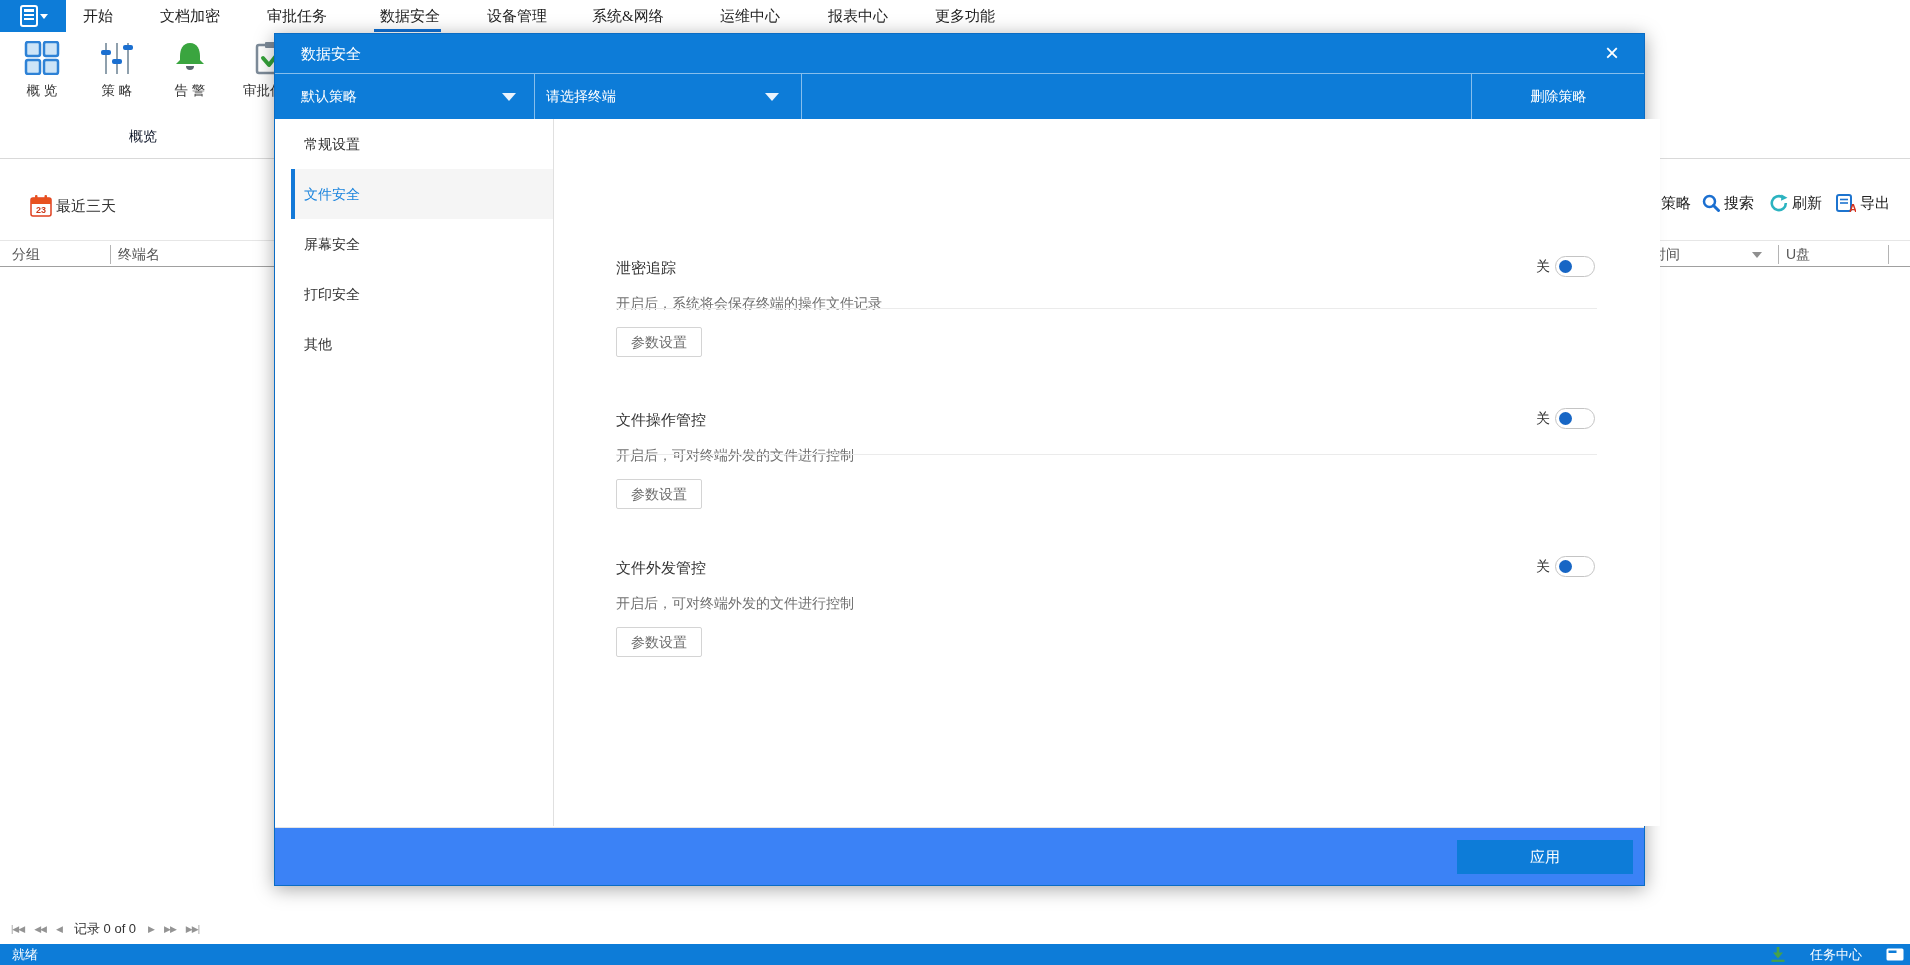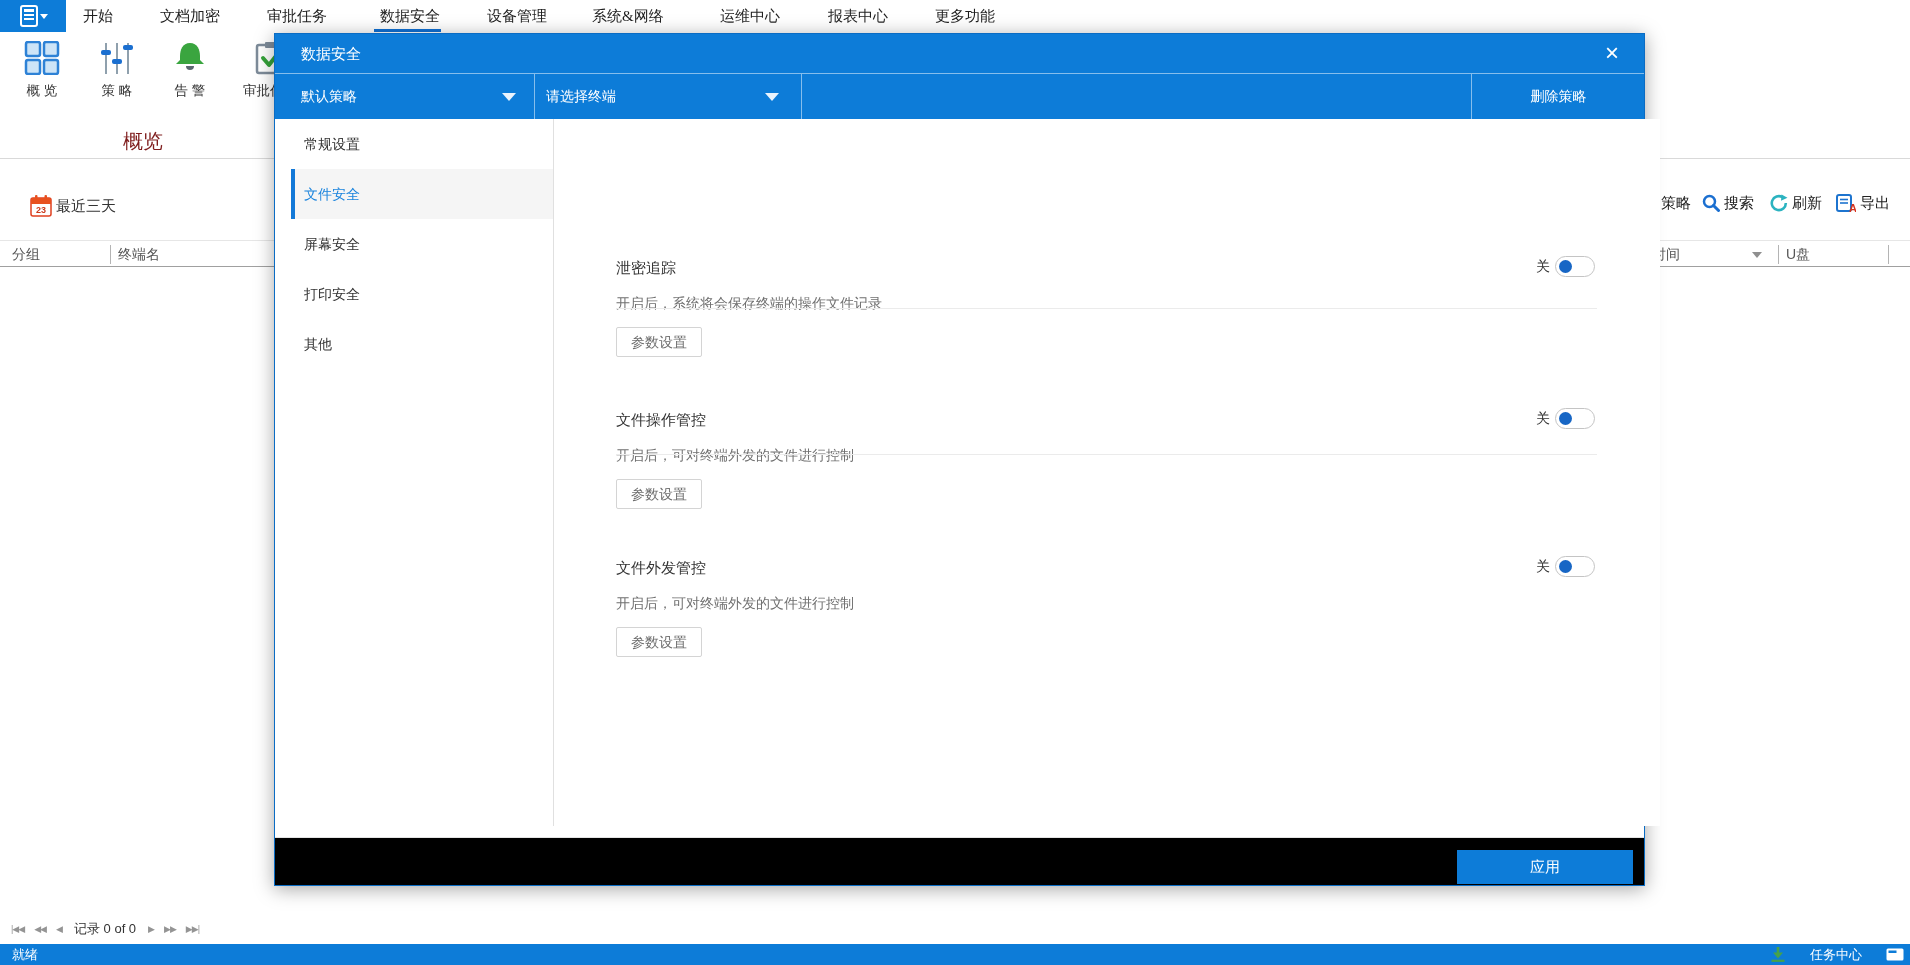--- a/index.html
+++ b/index.html
@@ -14,21 +14,21 @@
   .menu-item { position:absolute; top:7px; font-size:15px; color:#1f1f1f; cursor:pointer; white-space:nowrap;font-family:Liberation Serif, serif; }
   .menu-underline { position:absolute; left:374px; top:29px; width:67px; height:3px; background:#1070d4; }
 
   
   .ribbon { position:absolute; left:0; top:32px; width:1910px; height:127px; background:#fff;
     border-bottom:1px solid #d9d9d9; }
   .ribbon-item { position:absolute; top:8px; width:60px; text-align:center; cursor:pointer; }
   .ribbon-item .ricon { height:36px; display:flex; align-items:center; justify-content:center; }
   .ribbon-item .rlabel { margin-top:6px; font-size:13.5px; color:#333; white-space:nowrap; }
   .ribbon-section { position:absolute; left:103px; top:96px; width:80px; text-align:center;
-    font-size:20px; color:#7f1d1d; }
+    font-size:14px; color:#0f172a; }
 
   
   .date-row { position:absolute; left:0; top:186px; height:40px; display:flex; align-items:center; }
   .date-label { font-size:15px; color:#333; margin-left:4px; }
   .actions-row { position:absolute; top:189px; left:1630px; height:28px; }
   .action { position:absolute; top:0; height:28px; display:flex; align-items:center; cursor:pointer; }
   .action .alabel { font-size:15px; color:#222; margin-left:4px; white-space:nowrap; }
   .thead { position:absolute; left:0; top:240px; width:1910px; height:27px; background:#fff;
     border-top:1px solid #e6e6e6; border-bottom:1px solid #a0a0a0; }
   .th { position:absolute; top:0; height:27px; line-height:27px; font-size:14px; color:#555; }
@@ -75,21 +75,21 @@
   .s-btn { position:absolute; left:0; top:68px; width:86px; height:30px; background:#fff;
     border:1px solid #d4d4d4; border-radius:2px; font-size:14px; color:#6e6e6e;
     text-align:center; line-height:28px; cursor:pointer; }
   .s-toggle-wrap { position:absolute; right:2px; top:-3px; display:flex; align-items:center; }
   .t-label { font-size:14px; color:#333; margin-right:5px; }
   .t-pill { position:relative; width:40px; height:21px; background:#fff; border:1.5px solid #c4c4c4;
     border-radius:11px; cursor:pointer; }
   .t-knob { position:absolute; left:3px; top:2.5px; width:13px; height:13px; border-radius:50%; background:#1766c5; }
   .s-divider { position:absolute; left:62px; right:63px; height:1px; background:#ebebeb; }
 
-  .m-footer { position:absolute; left:0; bottom:0; width:100%; height:48px; background:#000000;
+  .m-footer { position:absolute; left:0; bottom:0; width:100%; height:58px; background:#3b82f6;
     border-top:1px solid #e4e4e4; }
   .apply-btn { position:absolute; right:11px; top:12px; width:176px; height:34px; background:#0d7cd8;
     color:#fff; font-size:15px; text-align:center; line-height:34px; cursor:pointer; }
 
   svg { display:block; }
 </style>
 </head>
 <body>
 
 <div id="screen">

